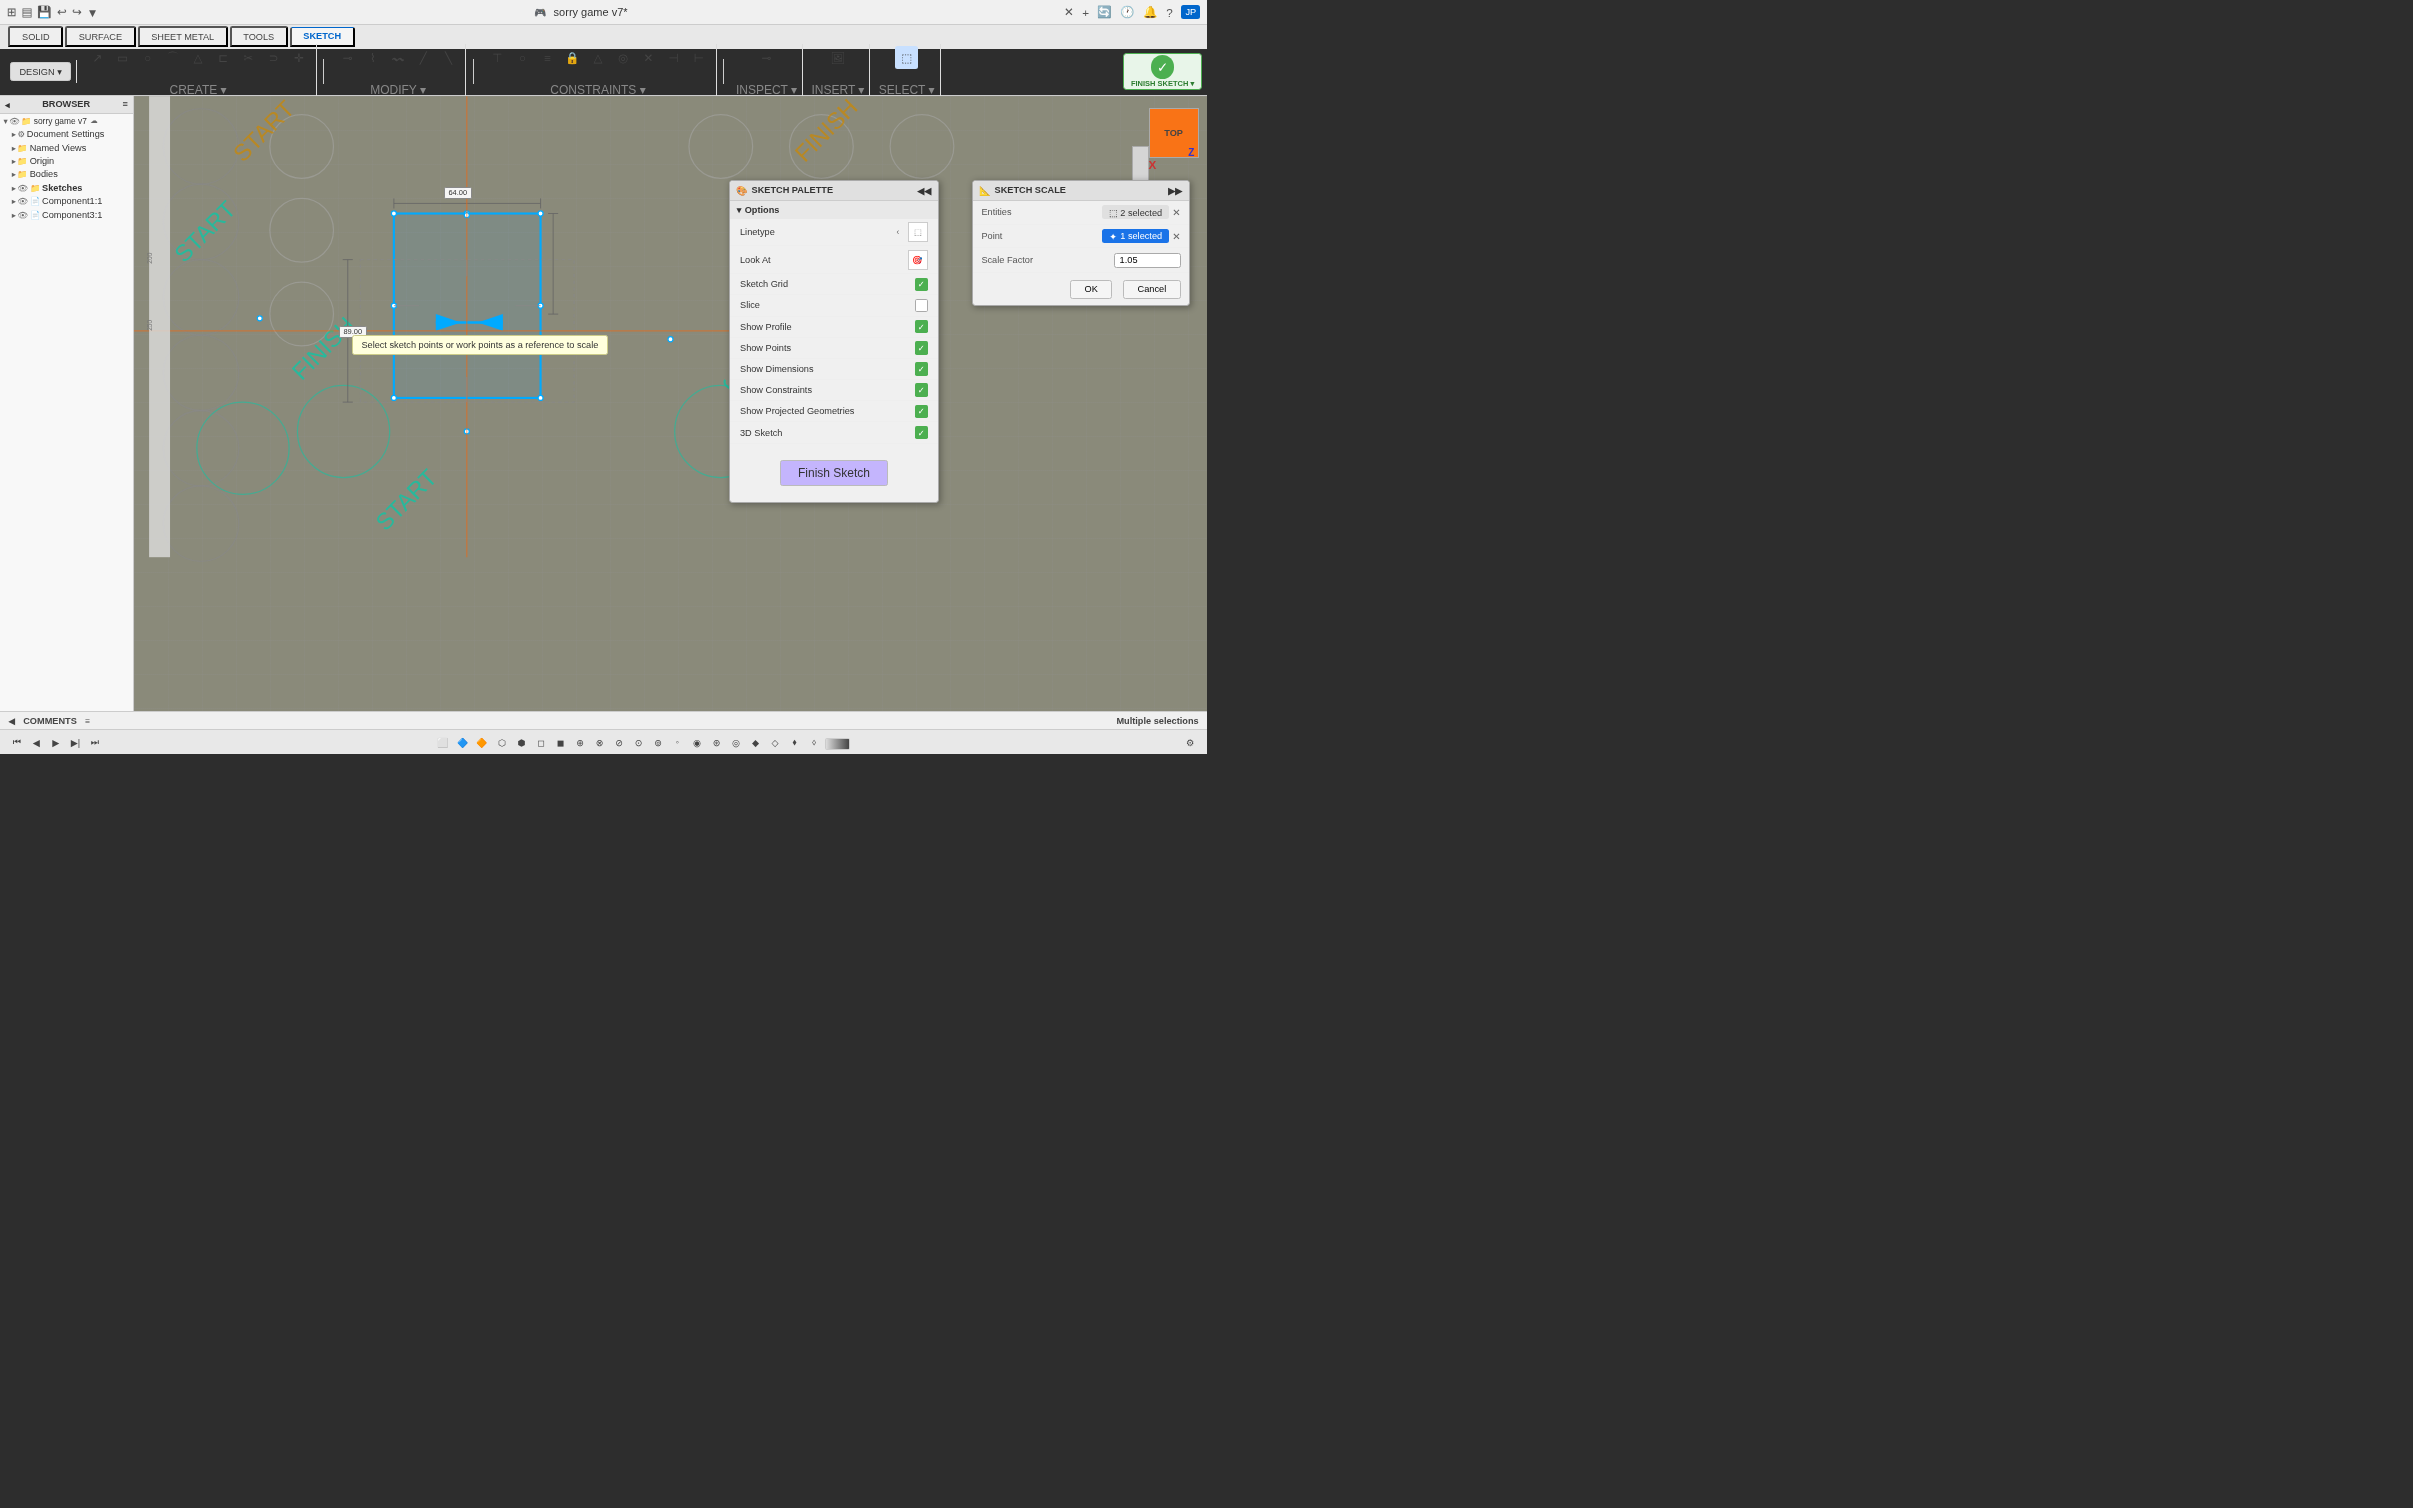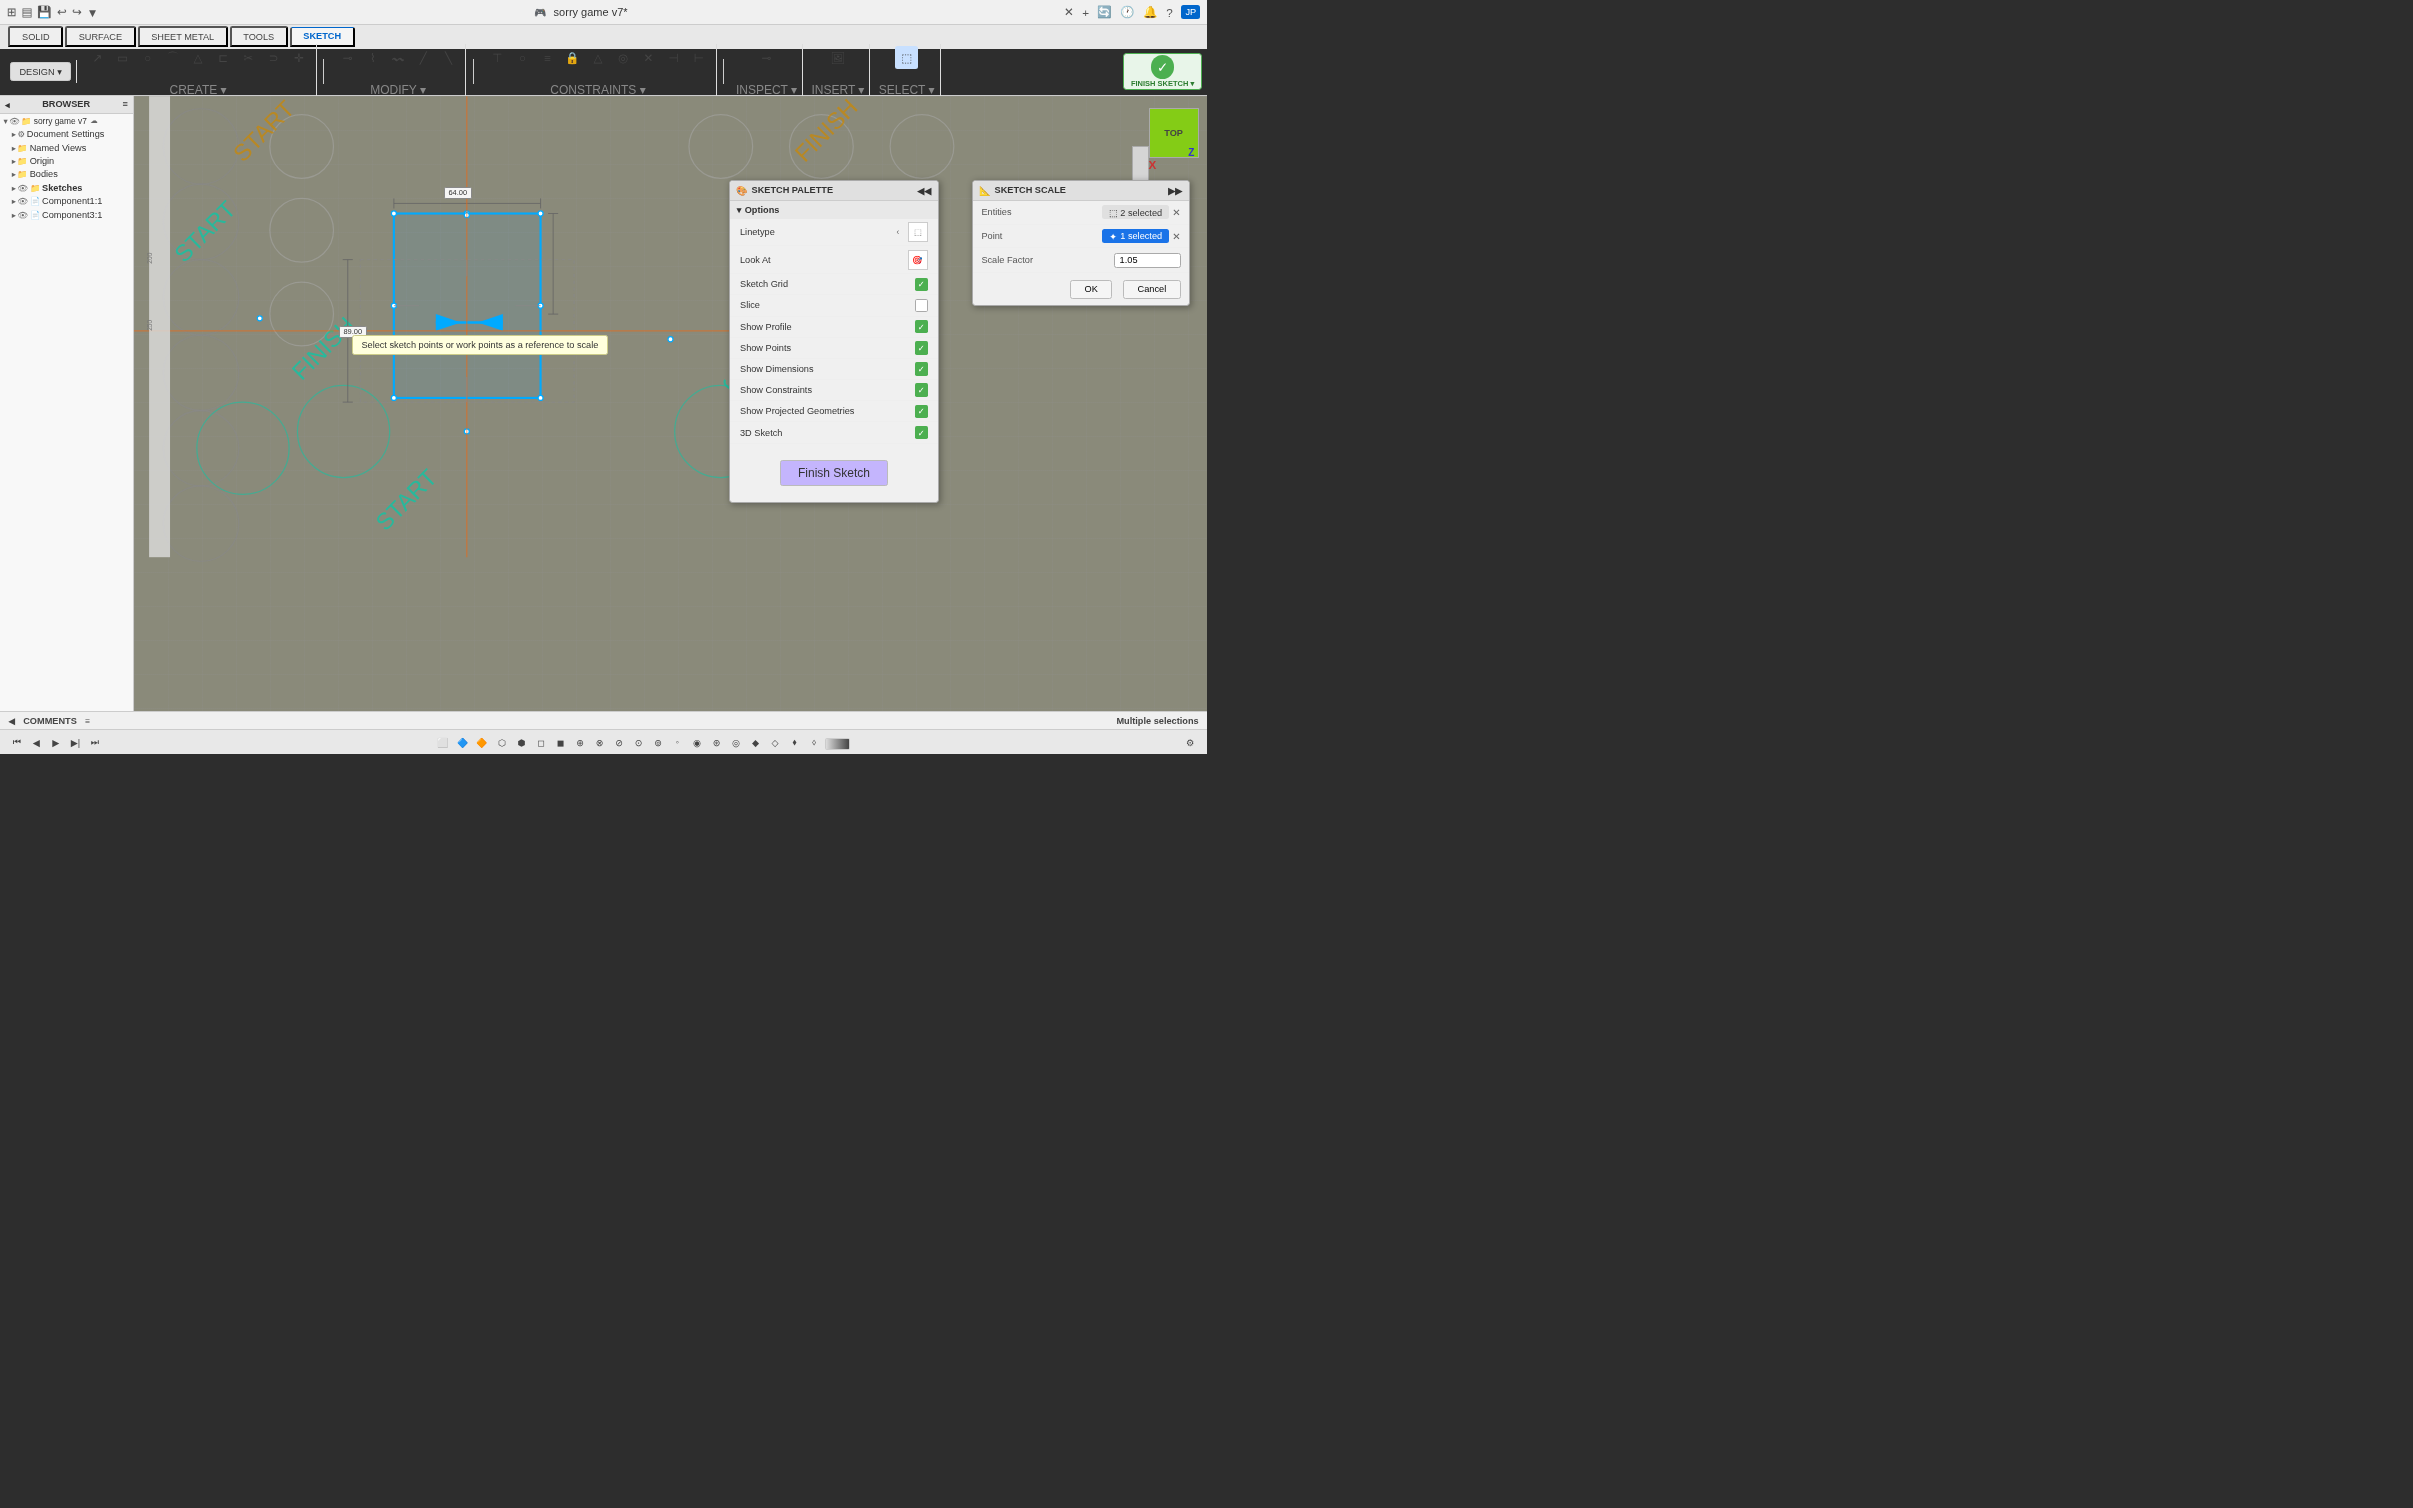--- a/index.html
+++ b/index.html
@@ -659,21 +659,21 @@
 
     <div class="dim-label" style="top:91px; left:310px;text-align:center;">64.00</div>
     <div class="dim-label" style="top:155px; right:411px;">44.50</div>
     <div class="dim-label" style="top:230px; left:205px;">89.00</div>
     <div class="dim-label" style="top:246px; left:390px; background:#ffffcc;">1.05</div>
 
     <div id="tooltip">Select sketch points or work points as a reference to scale</div>
 
     <div id="nav-cube">
       <div style="position:relative; width:67px; height:67px;">
-        <div style="position:absolute; top:4.2px; right:0; background:#84cc16; border:1.7px solid #aaa; width:50px; height:50px; display:flex; align-items:center; justify-content:center; font-size:9.2px; font-weight:bold; color:#444; cursor:pointer;">TOP</div>
+        <div style="position:absolute; top:4.2px; right:0; background:#f97316; border:1.7px solid #aaa; width:50px; height:50px; display:flex; align-items:center; justify-content:center; font-size:9.2px; font-weight:bold; color:#444; cursor:pointer;">TOP</div>
         <div style="position:absolute; top:42px; right:50px; background:#d5d5d5; border:0.8px solid #aaa; width:17px; height:42px; display:flex; align-items:center; justify-content:center; font-size:7.5px; color:#666;"></div>
         <div style="position:absolute; bottom:0; left:17px; color:#cc3333; font-size:11.7px; font-weight:bold;">X</div>
         <div style="position:absolute; bottom:12.6px; right:4.2px; color:#3333cc; font-size:10px; font-weight:bold;">Z</div>
       </div>
     </div>
 
     <div id="sketch-palette">
       <div class="panel-header">
         <div style="display:flex; align-items:center; gap:3.4px;">
           <span>🎨</span>

